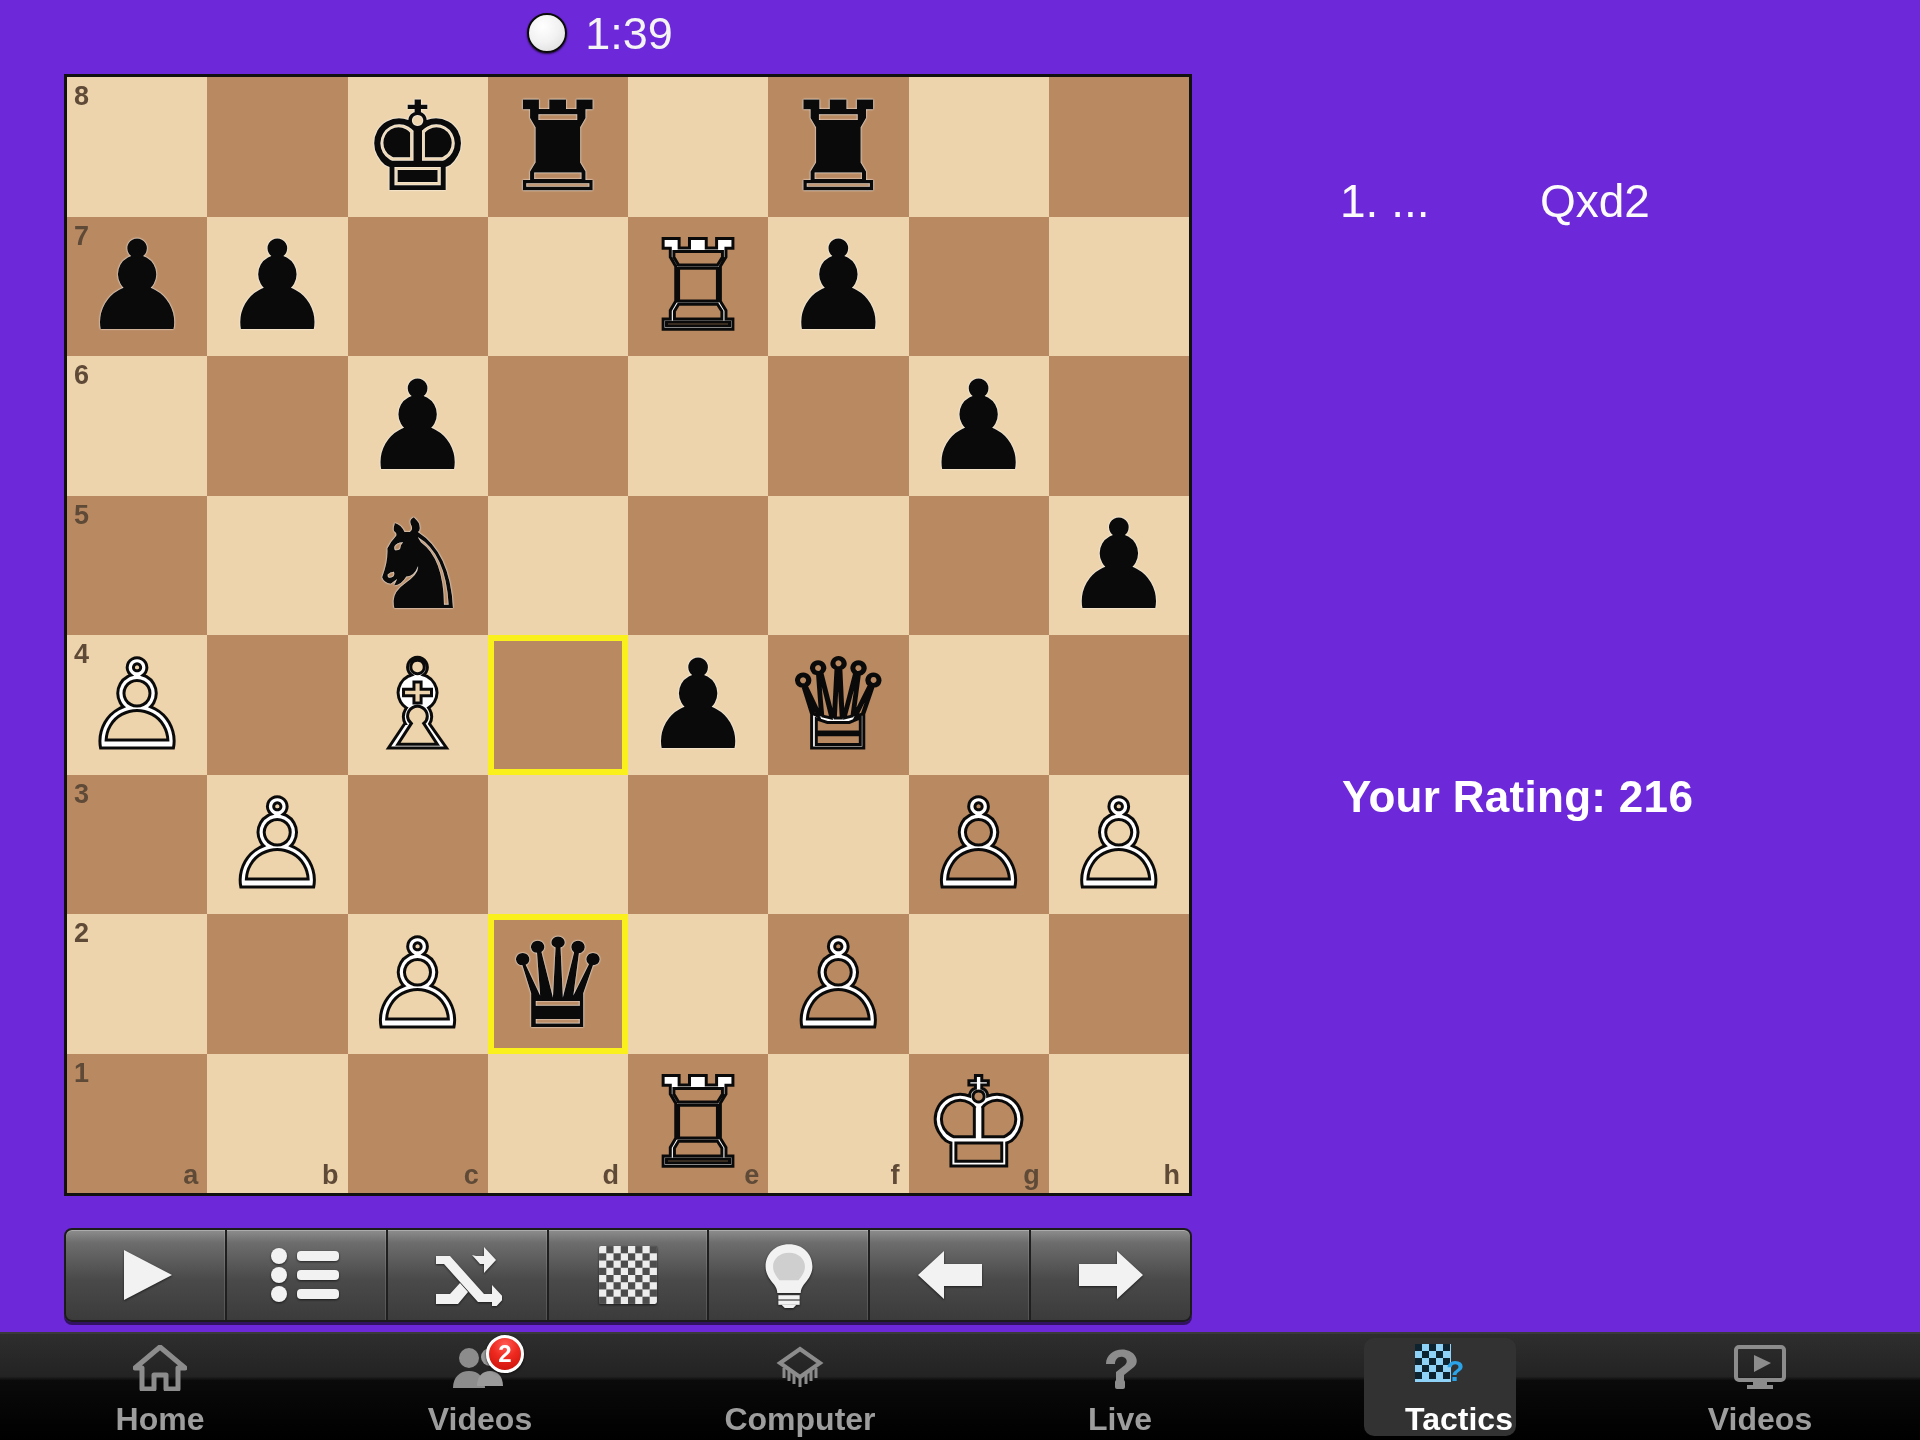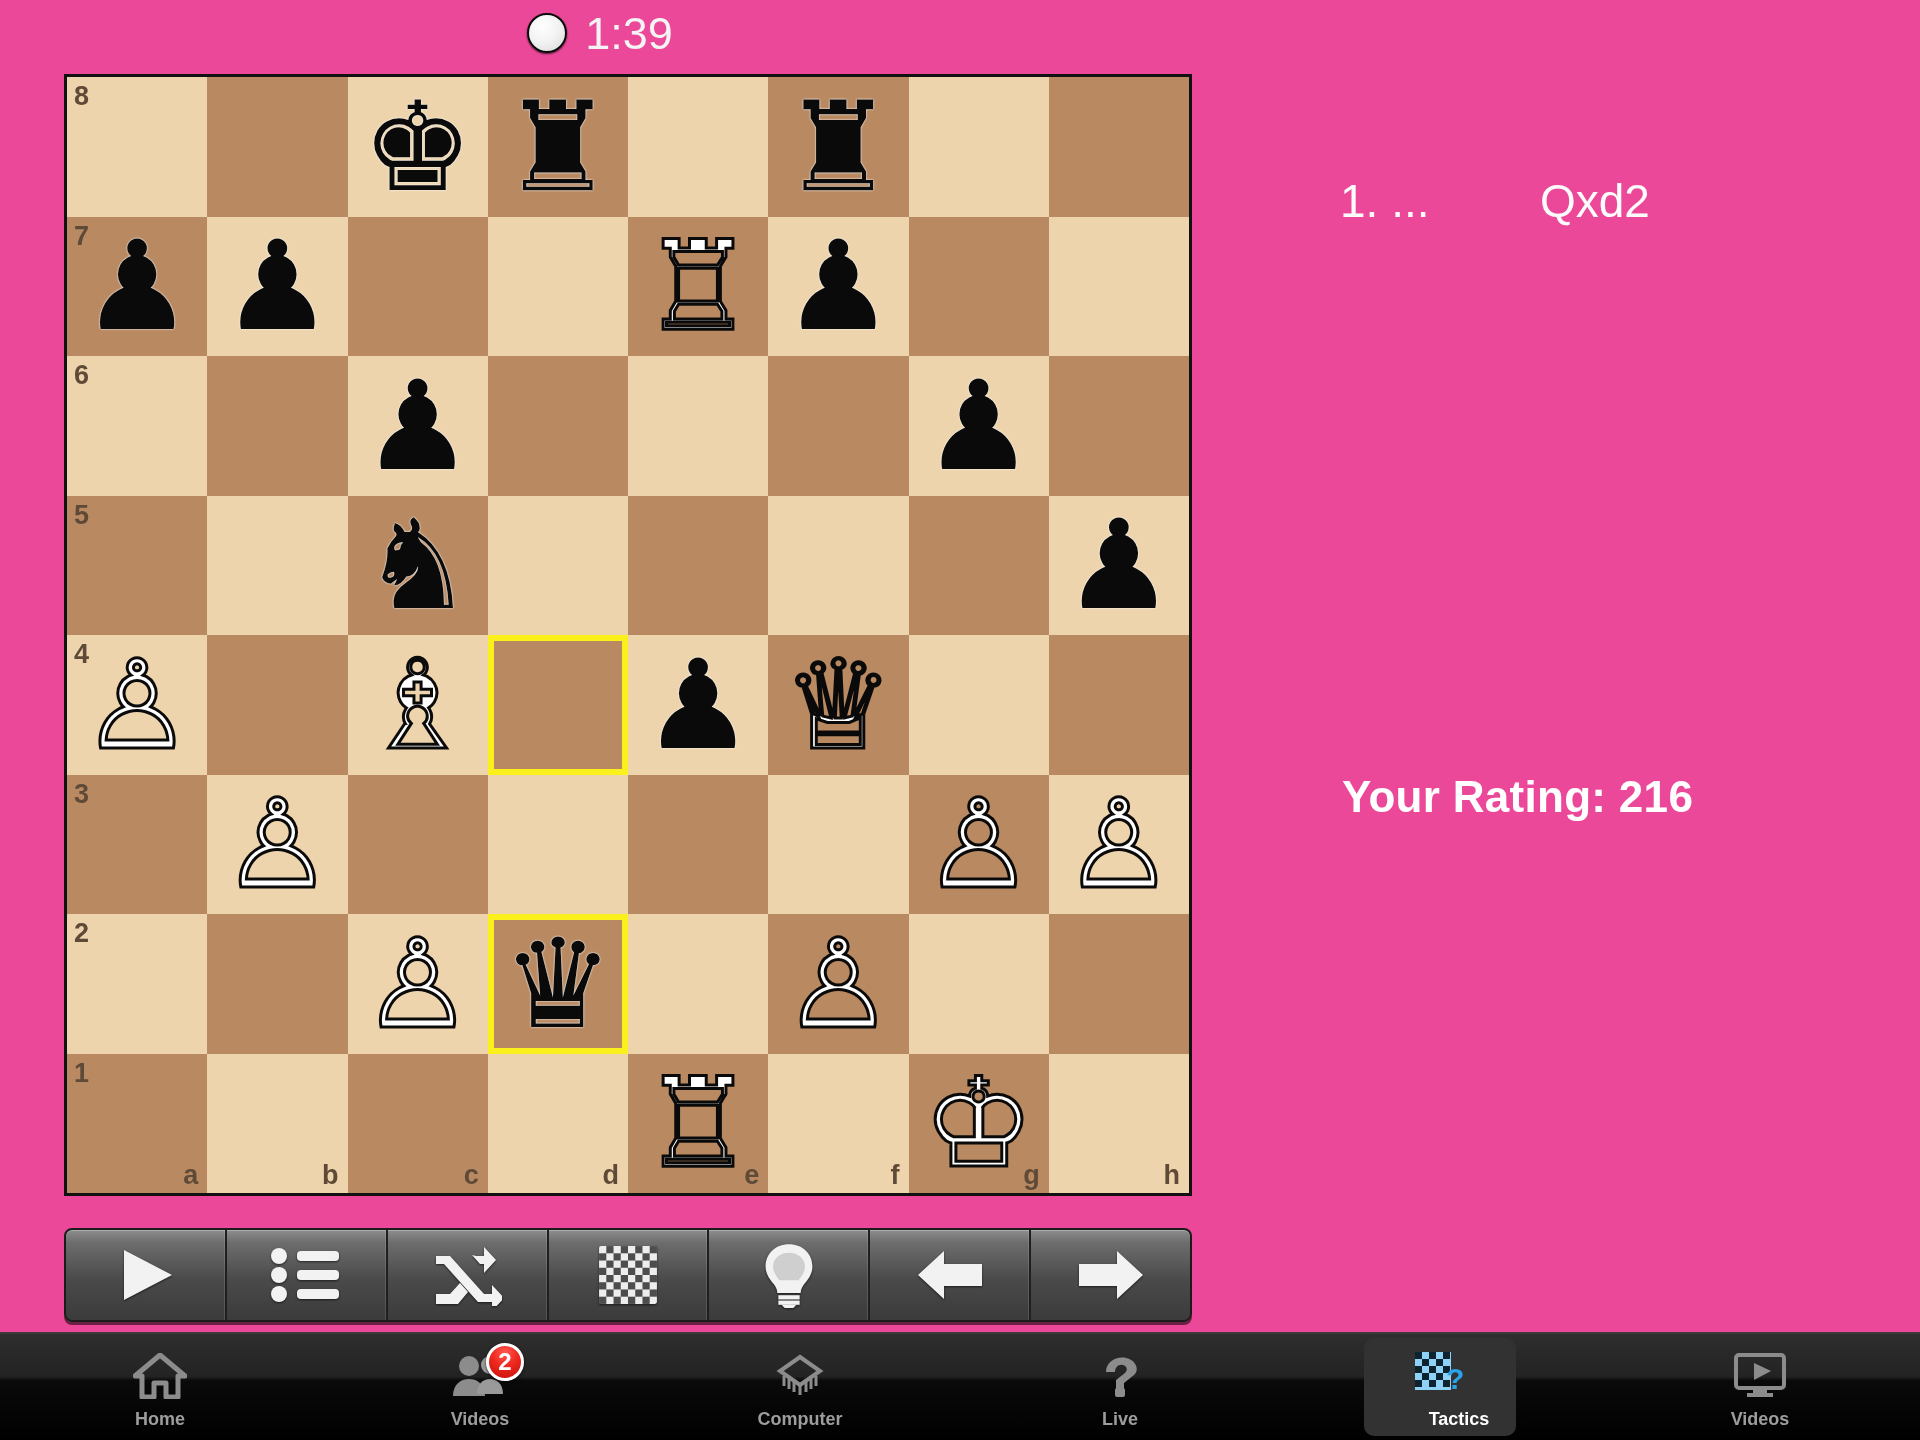--- a/index.html
+++ b/index.html
@@ -2,21 +2,21 @@
 <html><head>
 <meta charset="utf-8">
 <style>
   * { box-sizing: border-box; margin: 0; padding: 0; }
   html, body {
     width: 1920px; height: 1440px;
     background: #262626;
     font-family: "Liberation Sans", sans-serif;
     overflow: hidden;
   }
-  .app { position: relative; width: 1920px; height: 1440px; background: #ec4899; }
+  .app { position: relative; width: 1920px; height: 1440px; background: #6d28d9; }
 
   
   .timer-bar {
     position: absolute; left: 0; top: 0; width: 1200px; height: 66px;
     display: flex; align-items: center; justify-content: center; gap: 18px;
   }
   .turn-dot {
     width: 40px; height: 40px; border-radius: 50%;
     background: radial-gradient(circle at 38% 32%, #ffffff 0%, #f2f2f2 48%, #d8d8d8 100%);
     border: 2px solid #0a0a0a;
@@ -110,21 +110,21 @@
     flex: 1 1 0; position: relative;
     display: flex; flex-direction: column; align-items: center; justify-content: center;
     gap: 6px; padding-top: 4px;
   }
   .tab .tab-hit {
     position: absolute; left: 50%; transform: translateX(-50%);
     top: 4px; width: 152px; height: 98px; border-radius: 10px;
   }
   .tab.active .tab-hit { background: #323232; }
   .tab-icon { position: relative; width: 60px; height: 54px; display:flex; align-items:center; justify-content:center; z-index:1;}
-  .tab-label { position: relative; z-index: 1; font-size: 18px; font-weight: bold; color: #9d9d9d; }
+  .tab-label { position: relative; z-index: 1; font-size: 32px; font-weight: bold; color: #9d9d9d; }
   .tab.active .tab-label { color: #ffffff; margin-left: 38px; }
   .badge {
     position: absolute; z-index: 3;
     top: -6px; right: -14px;
     min-width: 38px; height: 38px; padding: 0 8px;
     border-radius: 19px;
     background: radial-gradient(circle at 50% 22%, #ff5b55 0%, #ef2a20 42%, #c40f08 100%);
     border: 3px solid #ffffff;
     color: #fff; font-size: 24px; font-weight: bold;
     display: flex; align-items: center; justify-content: center;

